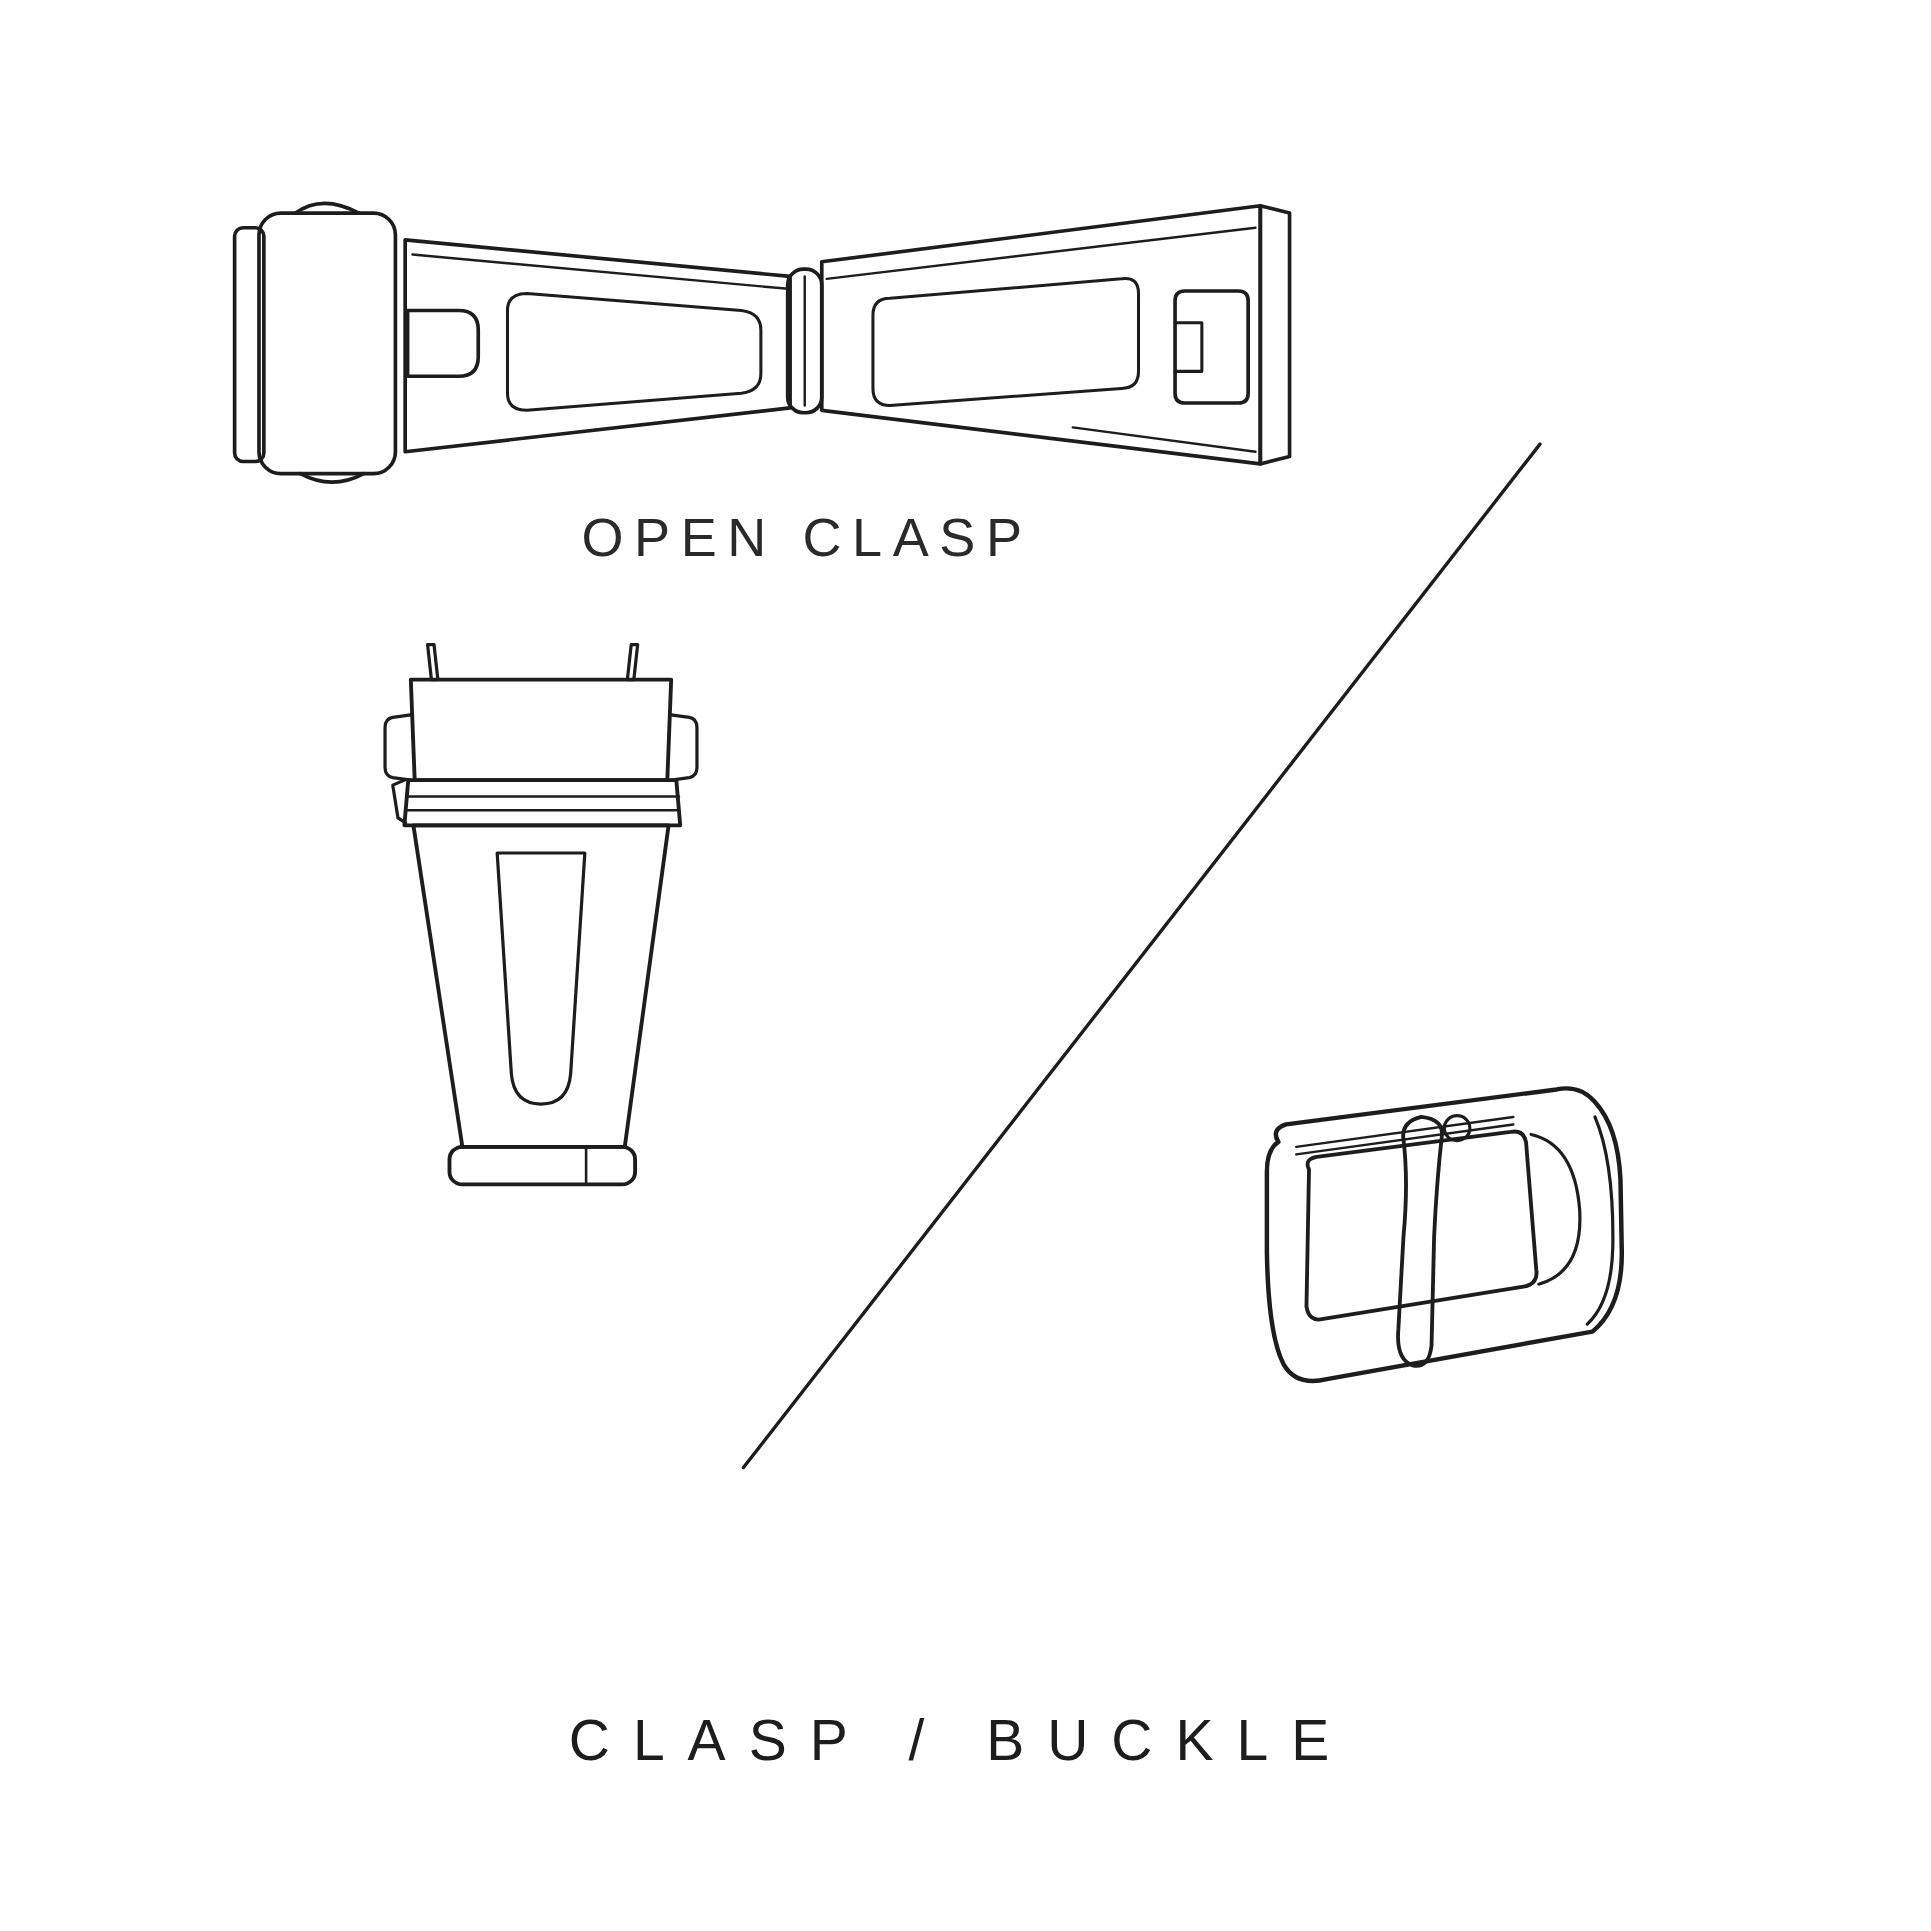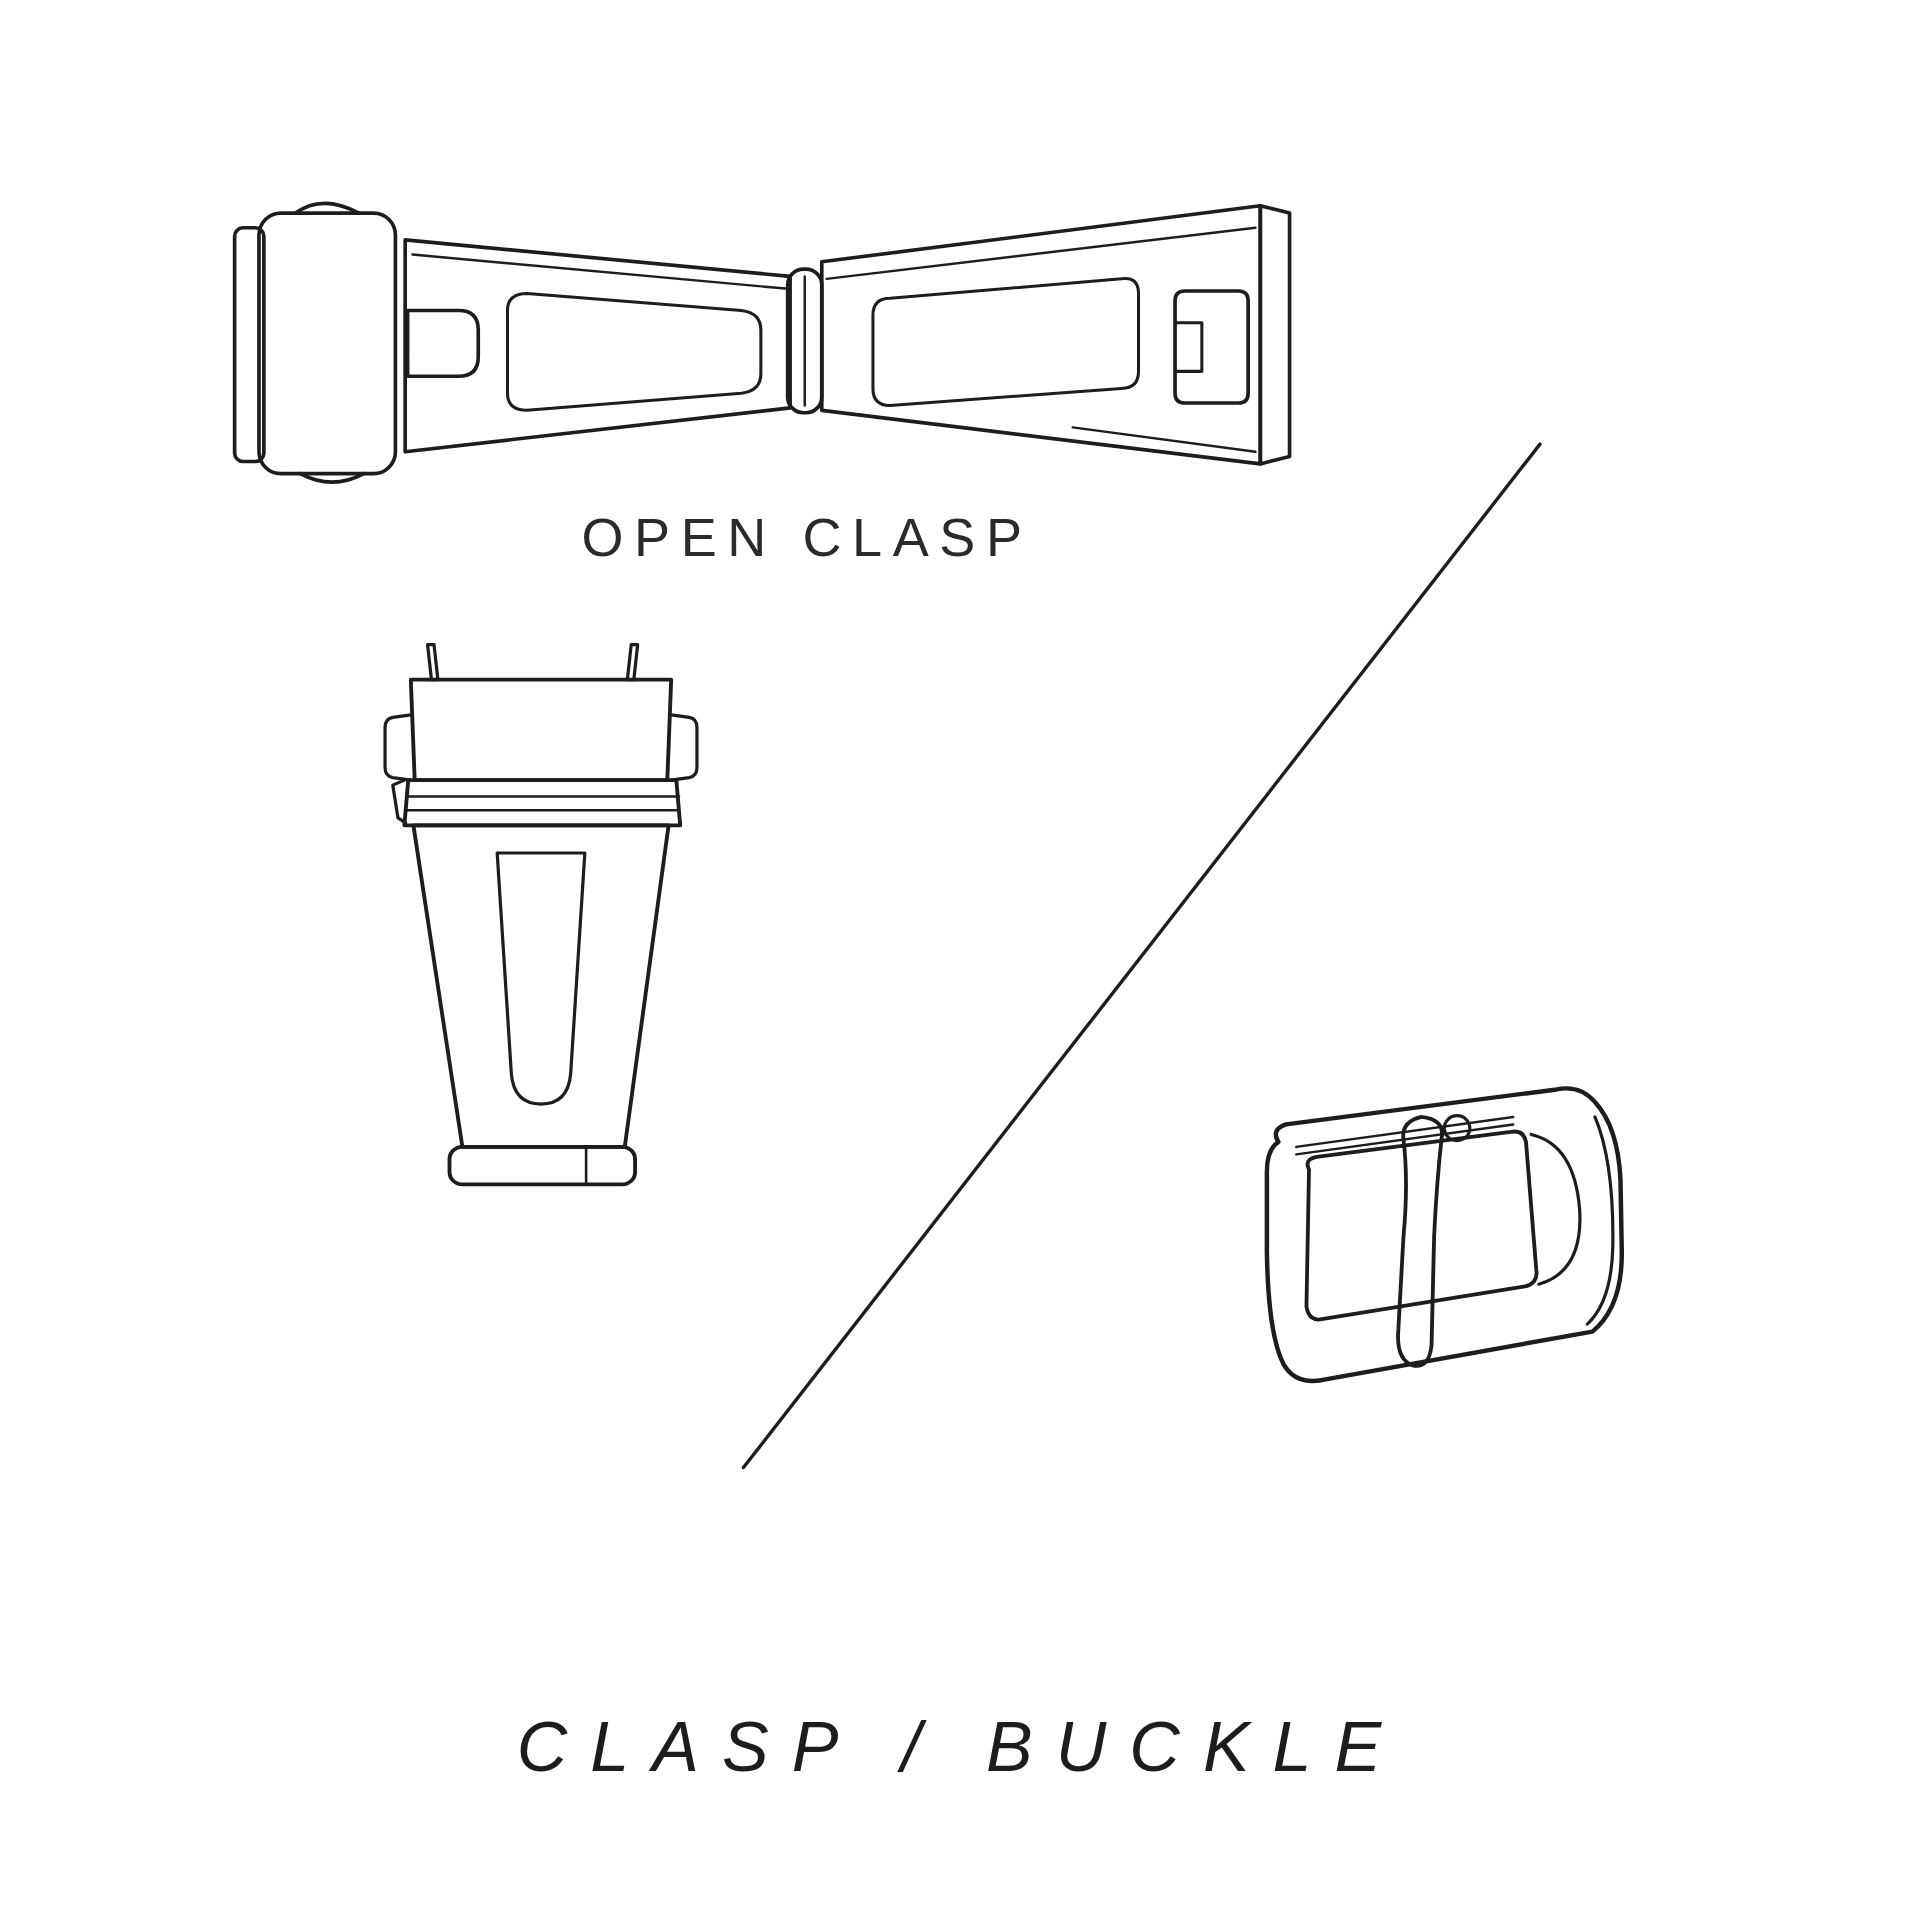--- a/index.html
+++ b/index.html
@@ -32,26 +32,25 @@
     letter-spacing: 10.6px;
     color: #2a2a2a;
     white-space: nowrap;
   }
   .page-title {
     position: absolute;
     left: 188px;
     top: 1707px;
     width: 1545px;
     text-align: center;
-    font-size: 70px;
+    font-size: 57px;
     font-weight: 400;
     letter-spacing: 23px;
     color: #1d1d1d;
     white-space: nowrap;
-    font-style: italic;
   }
   .divider-svg {
     position: absolute;
     left: 0;
     top: 0;
     width: 1931px;
     height: 1931px;
     pointer-events: none;
   }
   svg path, svg rect, svg line, svg circle {

